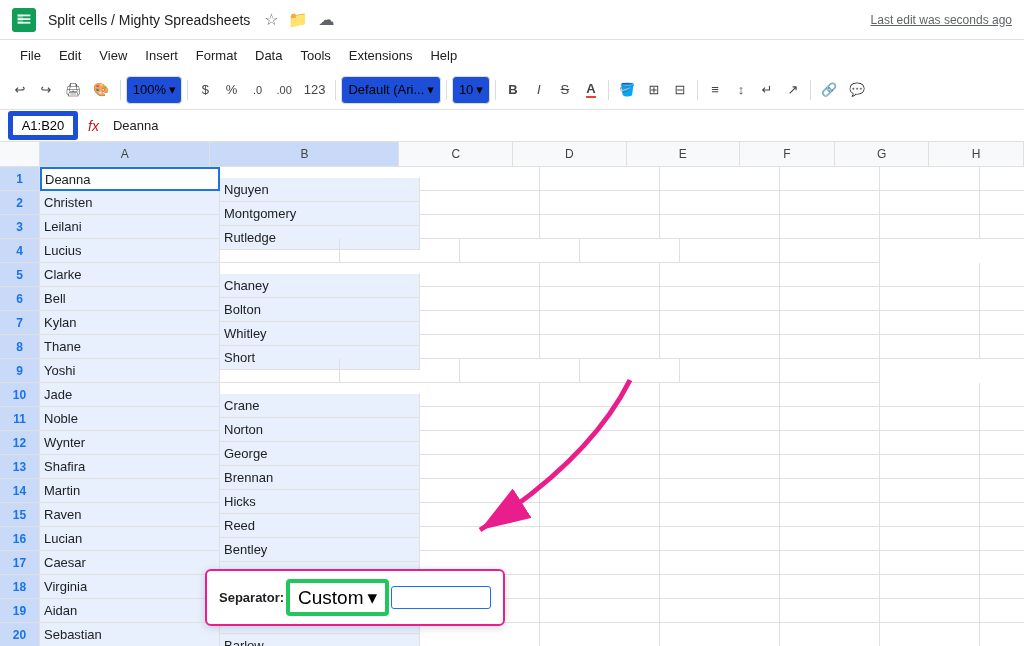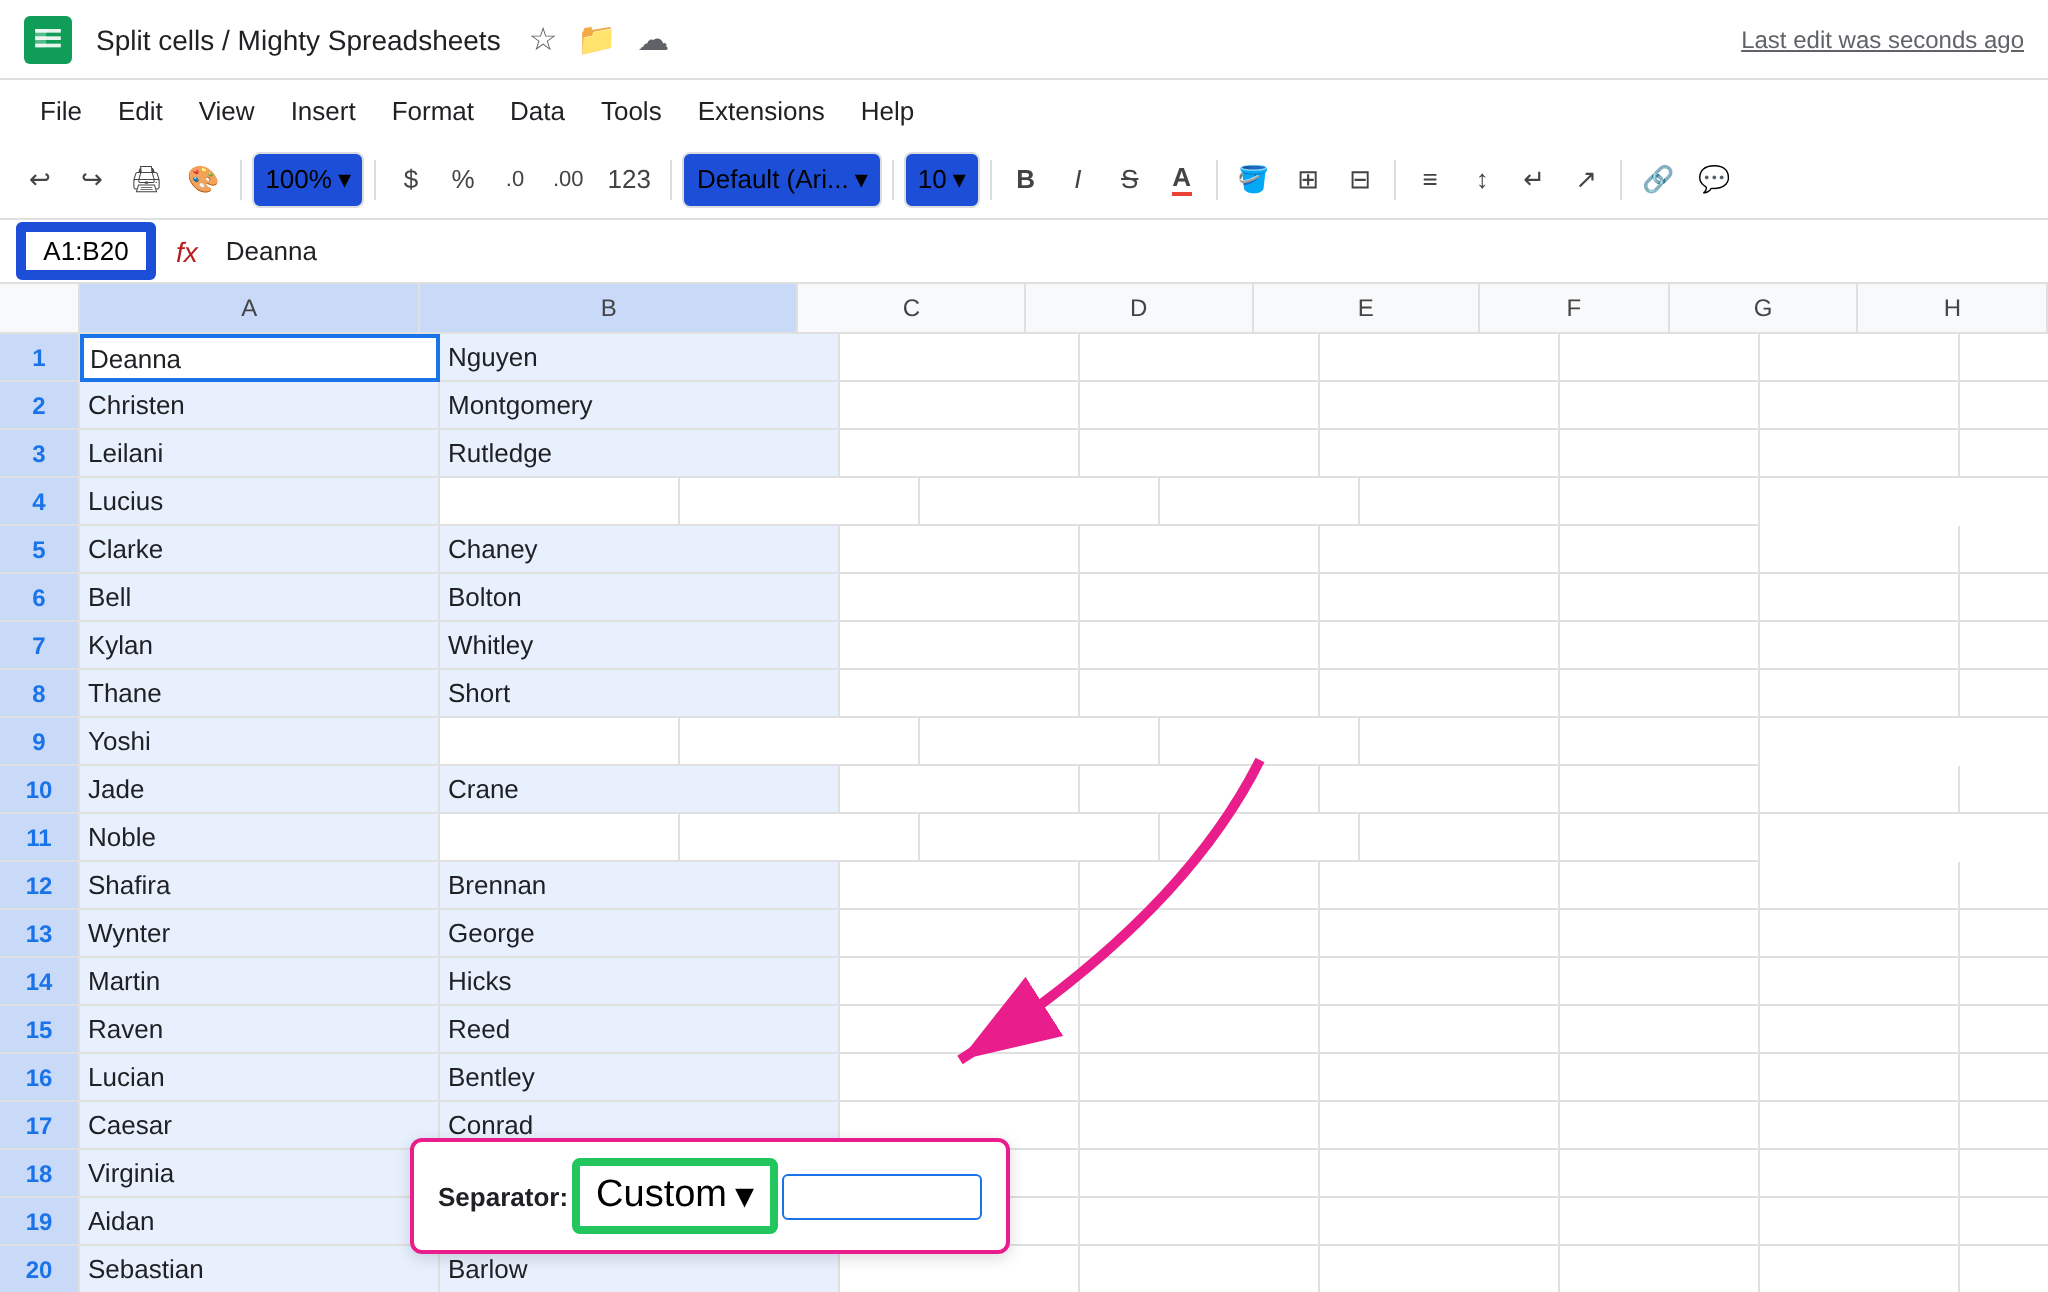--- a/index.html
+++ b/index.html
@@ -97,21 +97,21 @@
     .cell.col-d { width: 120px; min-width: 120px; }
     .cell.col-e { width: 120px; min-width: 120px; }
     .cell.col-f { width: 100px; min-width: 100px; }
     .cell.col-g { width: 100px; min-width: 100px; }
     .cell.col-h { width: 100px; min-width: 100px; }
     .cell.selected-range { background: #e8f0fe; }
     .cell.active-cell {
       border: 2px solid #1a73e8; background: #fff;
       padding: 0 3px;
     }
-    .cell.col-b.selected-range { background: #e8f0fe; }
+    .cell.col-b.selected-range { background: #e8f0fe; margin-top: 11px; }
 
     
     #separator-popup {
       position: absolute;
       left: 205px; top: 569px;
       background: #fff;
       border: 2px solid #e91e8c;
       border-radius: 6px;
       padding: 8px 12px;
       display: flex;
@@ -362,40 +362,41 @@
           <div class="cell col-b selected-range">Crane</div>
           <div class="cell col-c"></div>
           <div class="cell col-d"></div>
           <div class="cell col-e"></div>
           <div class="cell col-f"></div>
           <div class="cell col-g"></div>
           <div class="cell col-h"></div>
         </div>
         <div class="grid-row">
           <div class="cell col-a selected-range">Noble</div>
+          <div class="cell col-b selected-range">Norton</div>
+          <div class="cell col-c"></div>
+          <div class="cell col-d"></div>
+          <div class="cell col-e"></div>
+          <div class="cell col-f"></div>
+          <div class="cell col-g"></div>
+          <div class="cell col-h"></div>
+        </div>
+        <div class="grid-row">
+          <div class="cell col-a selected-range">Wynter</div>
+          <div class="cell col-b selected-range">George</div>
           <div class="cell col-c"></div>
           <div class="cell col-d"></div>
           <div class="cell col-e"></div>
           <div class="cell col-f"></div>
           <div class="cell col-g"></div>
           <div class="cell col-h"></div>
         </div>
         <div class="grid-row">
           <div class="cell col-a selected-range">Shafira</div>
           <div class="cell col-b selected-range">Brennan</div>
-          <div class="cell col-c"></div>
-          <div class="cell col-d"></div>
-          <div class="cell col-e"></div>
-          <div class="cell col-f"></div>
-          <div class="cell col-g"></div>
-          <div class="cell col-h"></div>
-        </div>
-        <div class="grid-row">
-          <div class="cell col-a selected-range">Wynter</div>
-          <div class="cell col-b selected-range">George</div>
           <div class="cell col-c"></div>
           <div class="cell col-d"></div>
           <div class="cell col-e"></div>
           <div class="cell col-f"></div>
           <div class="cell col-g"></div>
           <div class="cell col-h"></div>
         </div>
         <div class="grid-row">
           <div class="cell col-a selected-range">Martin</div>
           <div class="cell col-b selected-range">Hicks</div>

